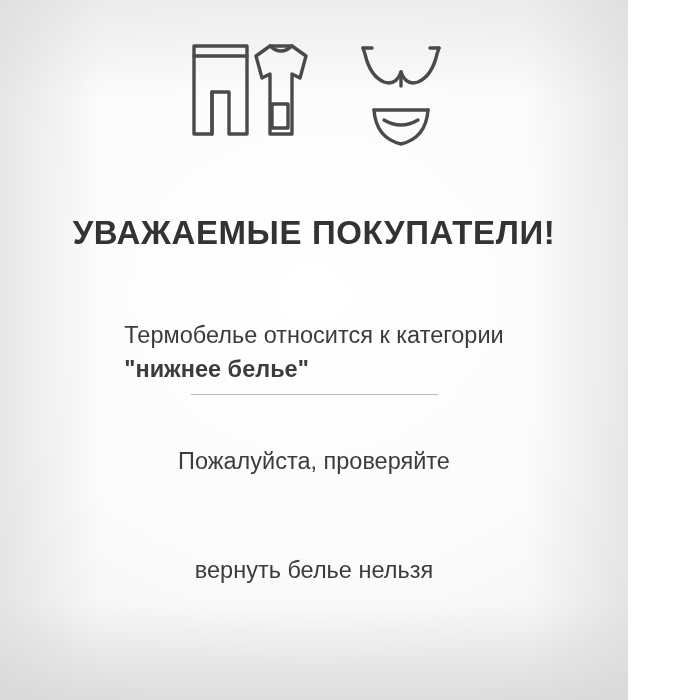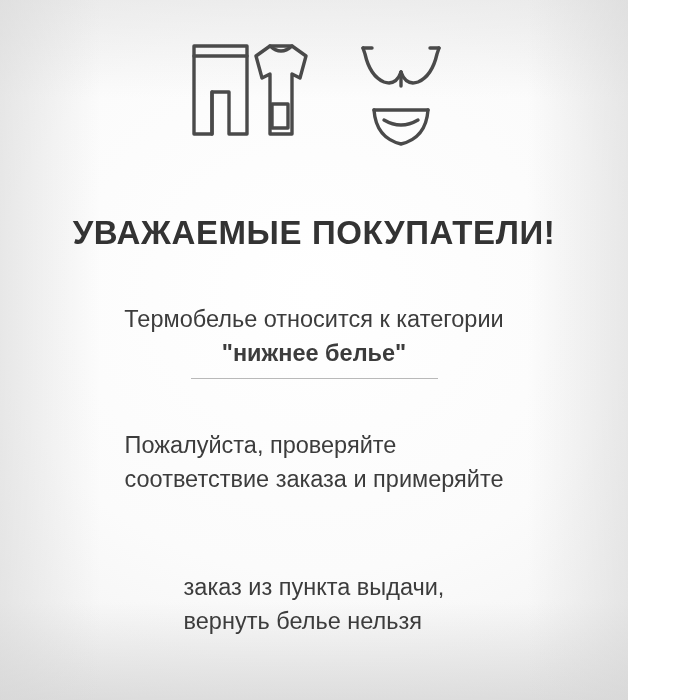--- a/index.html
+++ b/index.html
@@ -57,44 +57,44 @@
   .headline {
     margin-top: 64px;
     font-size: 33px;
     font-weight: bold;
     letter-spacing: 0.6px;
     color: #333333;
     text-align: center;
     z-index: 2;
   }
   .lead {
-    margin-top: 30px;
+    margin-top: 46px;
     font-size: 23.5px;
     line-height: 1.32;
     color: #3c3c3c;
-    text-align: center;
     z-index: 2;
   }
   .lead .strong {
     display: block;
     font-weight: bold;
     margin-top: 3px;
   }
   .divider {
     width: 247px;
     height: 1px;
     background: #b9b9b9;
     margin: 9px auto 0;
     z-index: 2;
   }
   .para {
     margin-top: 50px;
     font-size: 23.5px;
     line-height: 1.42;
     color: #3c3c3c;
+    text-align: center;
     z-index: 2;
   }
   .para.second {
     margin-top: 52px;
   }
   .para .line { display: block; }
 </style>
 </head>
 <body>
 
@@ -141,20 +141,18 @@
   <h1 class="headline">УВАЖАЕМЫЕ ПОКУПАТЕЛИ!</h1>
 
   <div class="lead">
     <span>Термобелье относится к категории</span>
     <span class="strong">"нижнее белье"</span>
   </div>
   <div class="divider"></div>
 
   <p class="para first">
     <span class="line">Пожалуйста, проверяйте</span>
-    <span class="line">соответствие заказа и примеряйте</span>
   </p>
 
   <p class="para second">
-    <span class="line">заказ из пункта выдачи,</span>
     <span class="line">вернуть белье нельзя</span>
   </p>
 </div>
 
 </body></html>

